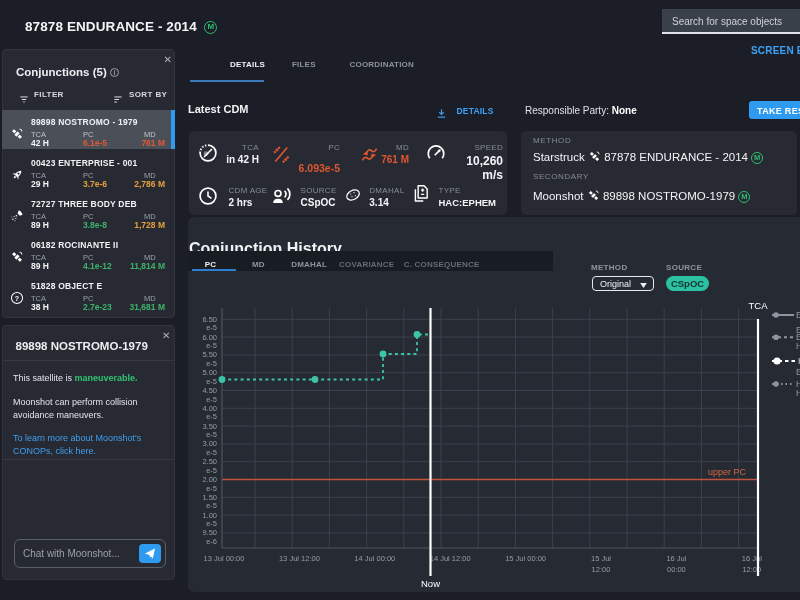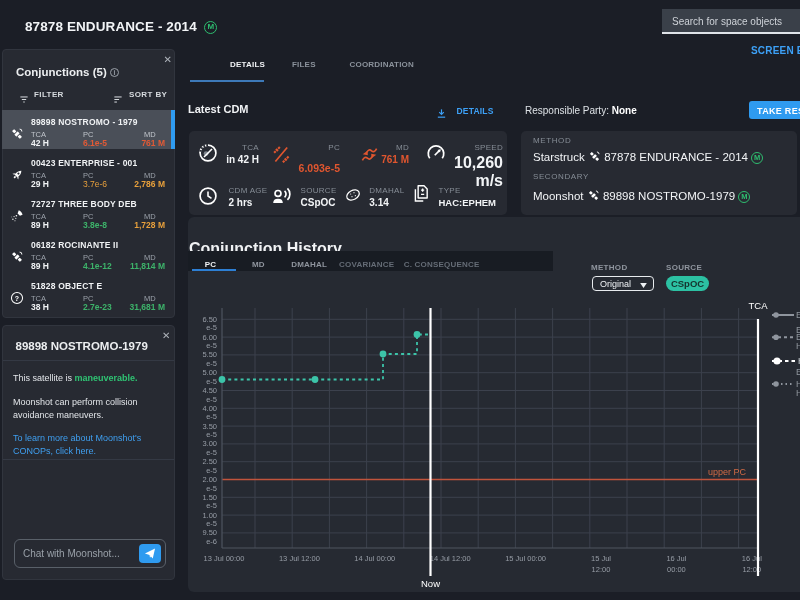--- a/index.html
+++ b/index.html
@@ -68,21 +68,21 @@
         <path d="M8.4 11.5 L5 16 L8.4 15.2 Z"></path>
         <path d="M15.6 11.5 L19 16 L15.6 15.2 Z"></path>
         <rect x="10.6" y="15.5" width="2.8" height="3.5"></rect>
       </g>
     </svg></div>
 <div class="abs" style="left:31px; top:158px; font-size:8.5px; font-weight:600; color:#f0f2f4; letter-spacing:0.2px;">00423 ENTERPRISE - 001</div>
 <div class="abs" style="left:31px; top:171px; font-size:7.5px; color:#9ba1aa;">TCA</div>
 <div class="abs" style="left:83px; top:171px; font-size:7.5px; color:#9ba1aa;">PC</div>
 <div class="abs" style="left:144px; top:171px; font-size:7.5px; color:#9ba1aa;">MD</div>
 <div class="abs" style="left:31px; top:179px; font-size:8.5px; font-weight:bold; color:#f0f2f4;">29 H</div>
-<div class="abs" style="left:83px; top:179px; font-size:8.5px; font-weight:normal; color:#e8a03c;">3.7e-6</div>
+<div class="abs" style="left:83px; top:179px; font-size:8.5px; font-weight:bold; color:#e8a03c;">3.7e-6</div>
 <div class="abs" style="left:110px; top:179px; width:55px; text-align:right; font-size:8.5px; font-weight:bold; color:#e8a03c;">2,786 M</div>
 
 <div class="abs" style="left:10px; top:208.5px;"><svg width="14" height="14" viewBox="0 0 24 24">
       <g fill="#fff">
         <path d="M15 2 C18.5 3.5 21 6.5 21.5 10 L17 11.5 L13 7.5 Z"></path>
         <circle cx="11" cy="11.5" r="1.4"></circle>
         <circle cx="7" cy="13" r="1"></circle>
         <circle cx="10" cy="16" r="1"></circle>
         <circle cx="5" cy="17.5" r="1.2"></circle>
         <circle cx="8.5" y="20" cy="20" r="0.9"></circle>
@@ -202,21 +202,21 @@
   <div class="lbl" style="font-size:8px; letter-spacing:0.3px;">MD</div>
   <div style="font-size:10px; font-weight:bold; color:#e0562f; margin-top:2px;">761 M</div>
 </div>
 <div class="abs" style="left:426px; top:144px;"><svg width="20" height="20" viewBox="0 0 24 24">
       <path d="M4.5 17 A9.3 9.3 0 1 1 19.5 17" stroke="#fff" stroke-width="2.1" fill="none"></path>
       <line x1="10.5" y1="13.5" x2="16.6" y2="7.4" stroke="#fff" stroke-width="2.1"></line>
       <path d="M17.8 6.2 L13.8 7.2 L16.8 10.2 Z" fill="#fff"></path>
     </svg></div>
 <div class="abs" style="left:445px; top:143px; width:58px; text-align:right;">
   <div class="lbl" style="font-size:8px; letter-spacing:0.3px;">SPEED</div>
-  <div style="font-size:16px; font-weight:bold; color:#f2f4f6; margin-top:2px;">10,260 m/s</div>
+  <div style="font-size:12px; font-weight:bold; color:#f2f4f6; margin-top:2px;">10,260 m/s</div>
 </div>
 
 <div class="abs" style="left:198px; top:186px;"><svg width="20" height="20" viewBox="0 0 24 24">
       <circle cx="12" cy="12" r="9.5" stroke="#fff" stroke-width="2" fill="none"></circle>
       <path d="M12 6.5 V12 L16.2 14.8" stroke="#fff" stroke-width="1.9" fill="none"></path>
     </svg></div>
 <div class="abs" style="left:228.5px; top:186px;">
   <div class="lbl" style="font-size:8px; letter-spacing:0.3px;">CDM AGE</div>
   <div style="font-size:10px; font-weight:bold; color:#f2f4f6; margin-top:2px;">2 hrs</div>
 </div>

